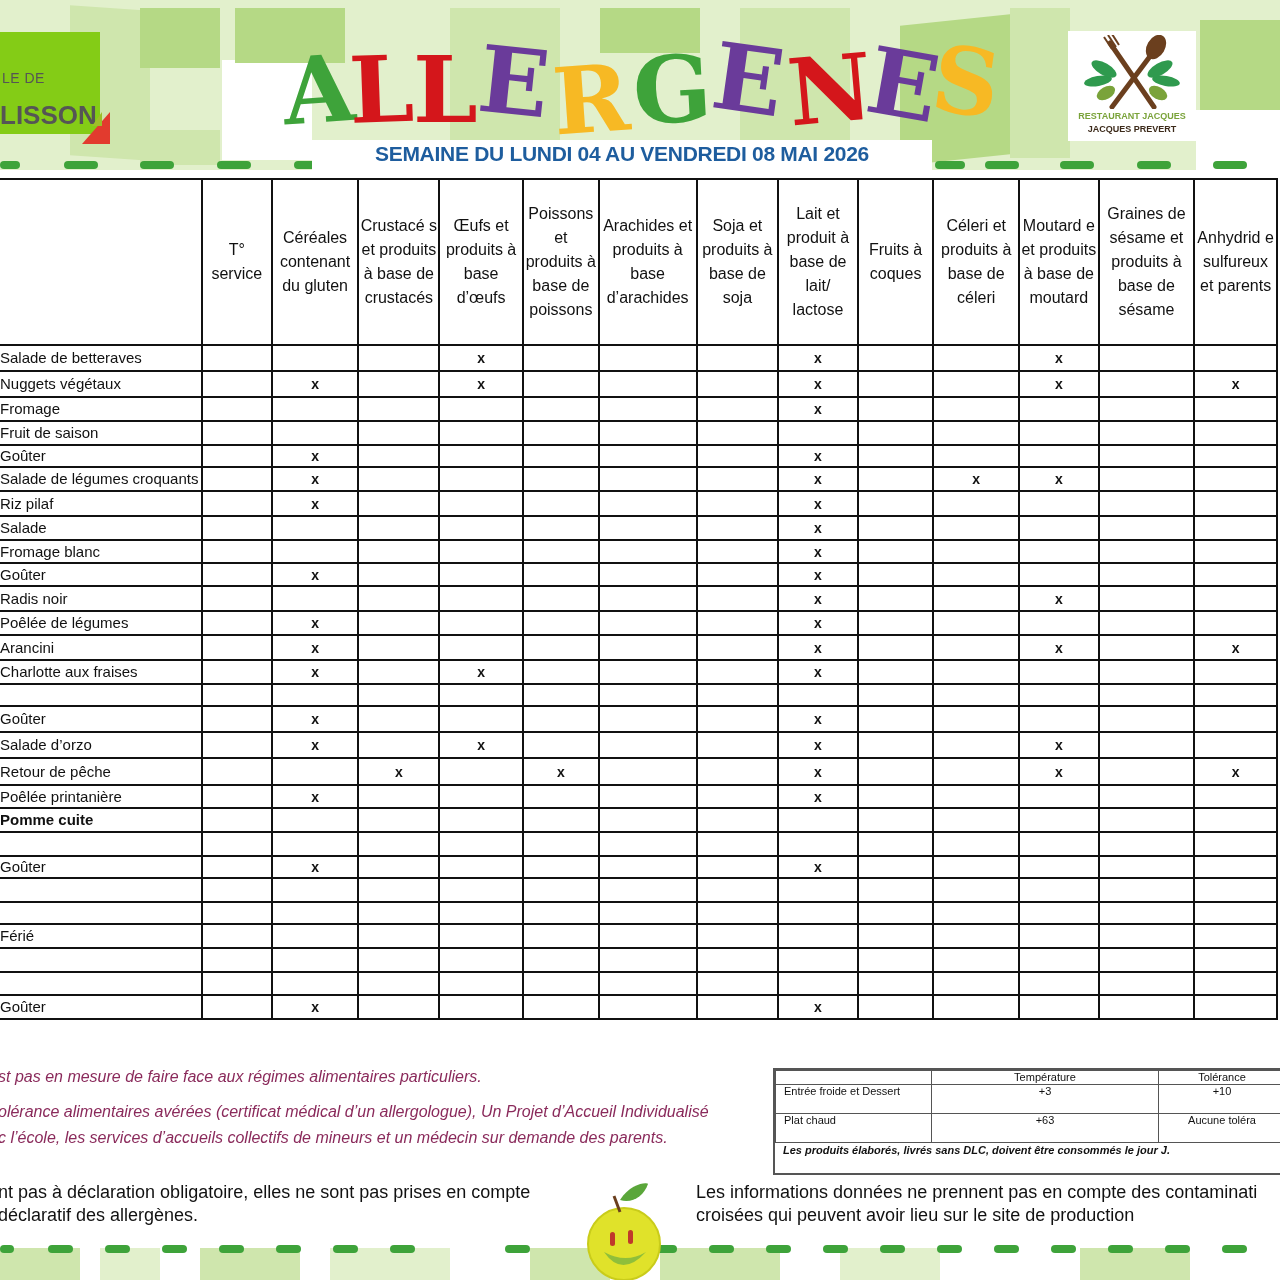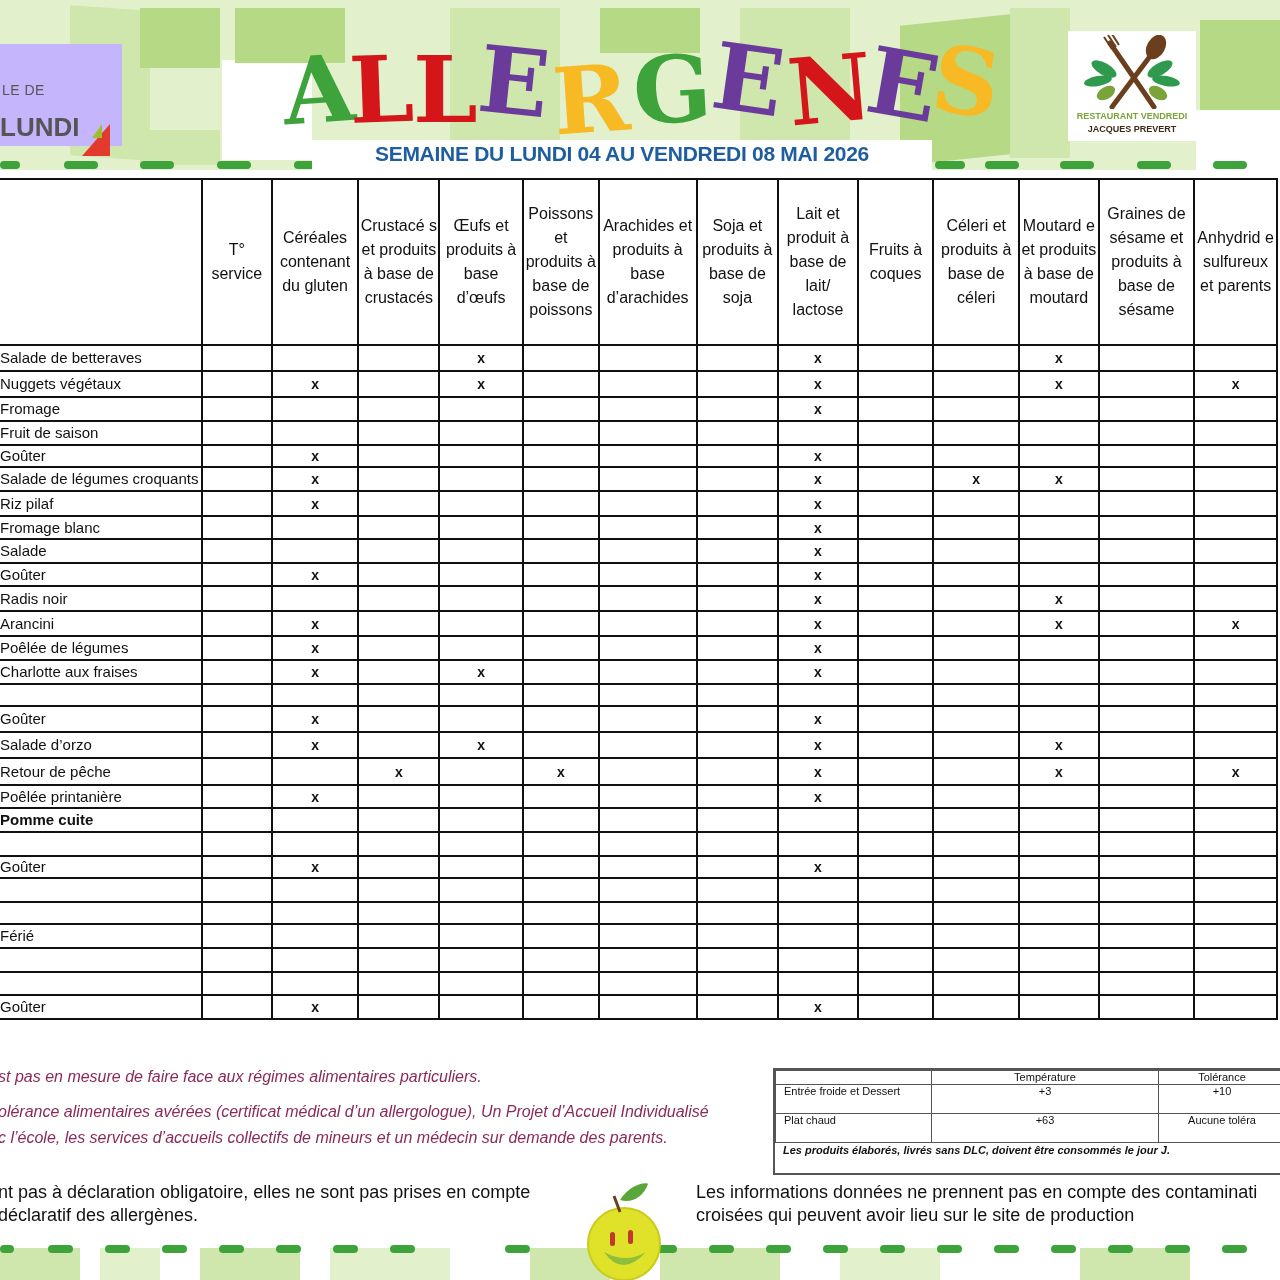--- a/index.html
+++ b/index.html
@@ -11,21 +11,21 @@
   .bg-checks.top { top: 0; }
   .bg-checks.bottom { top: 1240px; height: 40px; }
   .check { position: absolute; background: #cfe6ad; }
   .check.dark { background: #b5d985; }
   .check.light { background: #e2f0cc; }
 
   .dash-row { position: absolute; left: 0; width: 1280px; height: 8px; }
   .dash { position: absolute; top: 0; width: 46px; height: 8px; border-radius: 5px; background: #3ea33a; }
 
   
-  .logo-left { position: absolute; left: 0; top: 44px; width: 122px; height: 102px; background: #c4b5fd; }
+  .logo-left { position: absolute; left: 0; top: 32px; width: 100px; height: 102px; background: #84cc16; }
   .logo-left .pre { position: absolute; left: 2px; top: 38px; font-size: 14px; color: #555; letter-spacing: 0.5px; }
   .logo-left .main { position: absolute; left: 0; top: 68px; font-size: 26px; font-weight: bold; color: #555; letter-spacing: 0px; }
   .logo-left .tri { position: absolute; left: 82px; top: 80px; width: 0; height: 0; border-left: 28px solid transparent; border-bottom: 32px solid #e23b2e; }
   .logo-left .tri2 { position: absolute; left: 92px; top: 80px; width: 0; height: 0; border-left: 10px solid transparent; border-bottom: 14px solid #9dbf2a; }
 
   .logo-right { position: absolute; left: 1068px; top: 31px; width: 128px; height: 110px; background: #fff; }
   .logo-right .utensils { position: absolute; left: 14px; top: 4px; width: 100px; height: 74px; }
   .logo-right .l1 { position: absolute; left: 0; width: 128px; top: 80px; text-align: center; font-size: 9px; color: #7aa33a; font-weight: bold; }
   .logo-right .l2 { position: absolute; left: 0; width: 128px; top: 93px; text-align: center; font-size: 9px; color: #3c2a1a; font-weight: bold; }
 
@@ -81,21 +81,21 @@
   <div class="dash" style="left:294px;width:30px;"></div>
   <div class="dash" style="left:935px;width:30px;"></div>
   <div class="dash" style="left:985px;width:34px;"></div>
   <div class="dash" style="left:1060px;width:34px;"></div>
   <div class="dash" style="left:1137px;width:34px;"></div>
   <div class="dash" style="left:1213px;width:34px;"></div>
 </div>
 
 <div class="logo-left">
   <span class="pre">LE DE</span>
-  <span class="main">LUNDI</span>
+  <span class="main">LISSON</span>
   <span class="tri"></span>
   <span class="tri2"></span>
 </div>
 
 <div class="title" aria-label="ALLERGENES">
   <span class="letter" style="left:0px;color:#3ea33a;transform:rotate(-4deg);">A</span>
   <span class="letter" style="left:66px;color:#d4161b;transform:rotate(-2deg);">L</span>
   <span class="letter" style="left:130px;color:#d4161b;">L</span>
   <span class="letter" style="left:196px;color:#6a3b9a;transform:rotate(6deg);top:-8px;">E</span>
   <span class="letter" style="left:270px;color:#f7b924;transform:rotate(-4deg);top:10px;">R</span>
@@ -118,21 +118,21 @@
     <ellipse cx="84" cy="46" rx="14" ry="5" fill="#2f9a4e" transform="rotate(10 84 46)"></ellipse>
     <ellipse cx="78" cy="34" rx="14" ry="6" fill="#2f9a4e" transform="rotate(-30 78 34)"></ellipse>
     <ellipse cx="76" cy="58" rx="10" ry="6" fill="#7aa33a" transform="rotate(30 76 58)"></ellipse>
     <line x1="28" y1="8" x2="72" y2="72" stroke="#6b3f1e" stroke-width="5" stroke-linecap="round"></line>
     <line x1="22" y1="2" x2="30" y2="14" stroke="#6b3f1e" stroke-width="2"></line>
     <line x1="26" y1="0" x2="34" y2="12" stroke="#6b3f1e" stroke-width="2"></line>
     <line x1="30" y1="-1" x2="37" y2="10" stroke="#6b3f1e" stroke-width="2"></line>
     <line x1="72" y1="16" x2="30" y2="72" stroke="#6b3f1e" stroke-width="5" stroke-linecap="round"></line>
     <ellipse cx="74" cy="12" rx="9" ry="13" fill="#6b3f1e" transform="rotate(30 74 12)"></ellipse>
   </svg>
-  <span class="l1">RESTAURANT VENDREDI</span>
+  <span class="l1">RESTAURANT JACQUES</span>
   <span class="l2">JACQUES PREVERT</span>
 </div>
 
 <table class="grid">
   <colgroup>
     <col style="width:203px">
       <col style="width:70px">
       <col style="width:87px">
       <col style="width:81px">
     <col style="width:84px">
@@ -270,52 +270,52 @@
         <td class="mark"></td>
         <td class="mark"></td>
         <td class="mark"></td>
         <td class="mark">x</td>
         <td class="mark"></td>
         <td class="mark"></td>
         <td class="mark"></td>
         <td class="mark"></td>
         <td class="mark"></td>
       </tr>
+      <tr style="height: 24px;">
+        <td class="name">Salade</td>
+        <td class="mark"></td>
+        <td class="mark"></td>
+        <td class="mark"></td>
+        <td class="mark"></td>
+        <td class="mark"></td>
+        <td class="mark"></td>
+        <td class="mark"></td>
+        <td class="mark">x</td>
+        <td class="mark"></td>
+        <td class="mark"></td>
+        <td class="mark"></td>
+        <td class="mark"></td>
+        <td class="mark"></td>
+      </tr>
       <tr style="height: 23px;">
         <td class="name">Fromage blanc</td>
         <td class="mark"></td>
         <td class="mark"></td>
         <td class="mark"></td>
         <td class="mark"></td>
         <td class="mark"></td>
         <td class="mark"></td>
         <td class="mark"></td>
         <td class="mark">x</td>
         <td class="mark"></td>
         <td class="mark"></td>
         <td class="mark"></td>
         <td class="mark"></td>
         <td class="mark"></td>
       </tr>
-      <tr style="height: 24px;">
-        <td class="name">Salade</td>
-        <td class="mark"></td>
-        <td class="mark"></td>
-        <td class="mark"></td>
-        <td class="mark"></td>
-        <td class="mark"></td>
-        <td class="mark"></td>
-        <td class="mark"></td>
-        <td class="mark">x</td>
-        <td class="mark"></td>
-        <td class="mark"></td>
-        <td class="mark"></td>
-        <td class="mark"></td>
-        <td class="mark"></td>
-      </tr>
       <tr style="height: 23px;">
         <td class="name">Goûter</td>
         <td class="mark"></td>
         <td class="mark">x</td>
         <td class="mark"></td>
         <td class="mark"></td>
         <td class="mark"></td>
         <td class="mark"></td>
         <td class="mark"></td>
         <td class="mark">x</td>
@@ -334,51 +334,51 @@
         <td class="mark"></td>
         <td class="mark"></td>
         <td class="mark"></td>
         <td class="mark">x</td>
         <td class="mark"></td>
         <td class="mark"></td>
         <td class="mark">x</td>
         <td class="mark"></td>
         <td class="mark"></td>
       </tr>
+      <tr style="height: 24px;">
+        <td class="name">Poêlée de légumes</td>
+        <td class="mark"></td>
+        <td class="mark">x</td>
+        <td class="mark"></td>
+        <td class="mark"></td>
+        <td class="mark"></td>
+        <td class="mark"></td>
+        <td class="mark"></td>
+        <td class="mark">x</td>
+        <td class="mark"></td>
+        <td class="mark"></td>
+        <td class="mark"></td>
+        <td class="mark"></td>
+        <td class="mark"></td>
+      </tr>
       <tr style="height: 25px;">
         <td class="name">Arancini</td>
         <td class="mark"></td>
         <td class="mark">x</td>
         <td class="mark"></td>
         <td class="mark"></td>
         <td class="mark"></td>
         <td class="mark"></td>
         <td class="mark"></td>
         <td class="mark">x</td>
         <td class="mark"></td>
         <td class="mark"></td>
         <td class="mark">x</td>
         <td class="mark"></td>
         <td class="mark">x</td>
-      </tr>
-      <tr style="height: 24px;">
-        <td class="name">Poêlée de légumes</td>
-        <td class="mark"></td>
-        <td class="mark">x</td>
-        <td class="mark"></td>
-        <td class="mark"></td>
-        <td class="mark"></td>
-        <td class="mark"></td>
-        <td class="mark"></td>
-        <td class="mark">x</td>
-        <td class="mark"></td>
-        <td class="mark"></td>
-        <td class="mark"></td>
-        <td class="mark"></td>
-        <td class="mark"></td>
       </tr>
       <tr style="height: 24px;">
         <td class="name">Charlotte aux fraises</td>
         <td class="mark"></td>
         <td class="mark">x</td>
         <td class="mark"></td>
         <td class="mark">x</td>
         <td class="mark"></td>
         <td class="mark"></td>
         <td class="mark"></td>

